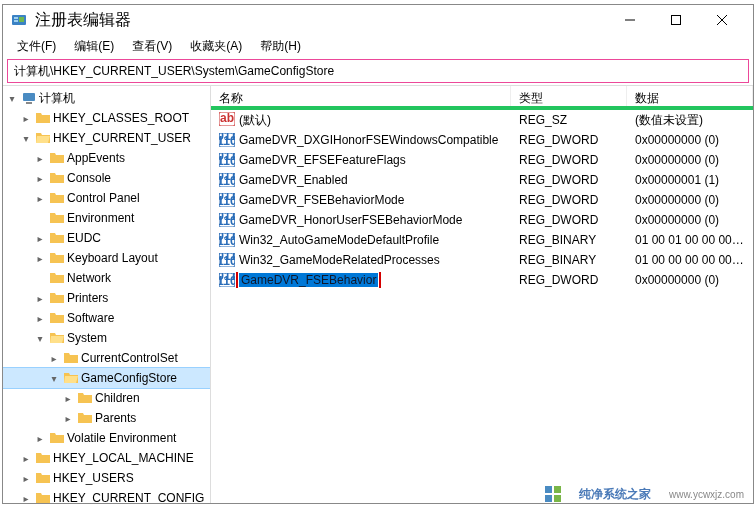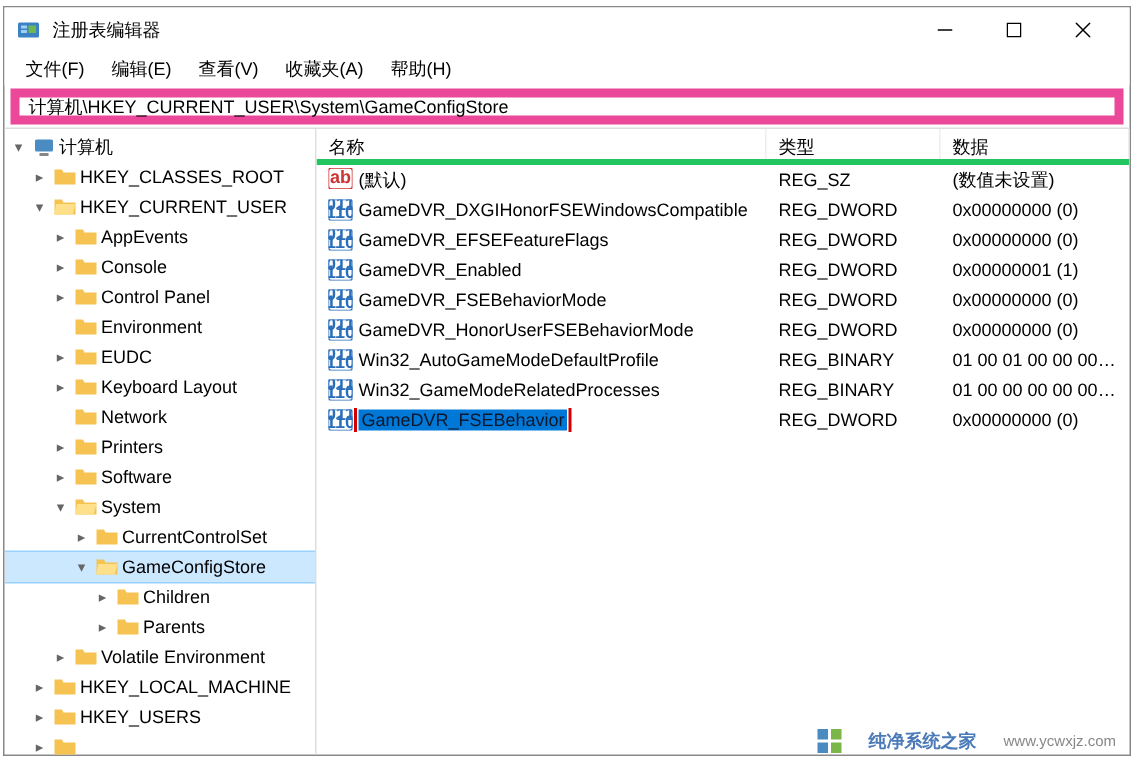--- a/index.html
+++ b/index.html
@@ -1,26 +1,26 @@
 <!DOCTYPE html>
 <html><head>
 <meta charset="utf-8">
 <style>
 *{margin:0;padding:0;box-sizing:border-box;font-family:"Microsoft YaHei","Segoe UI",sans-serif;font-size:12px}
 body{width:756px;height:512px;background:#fff;position:relative;overflow:hidden}
 .window{width:752px;height:500px;border:1px solid #888;background:#fff;position:absolute;top:4px;left:2px}
 .titlebar{height:30px;display:flex;align-items:center;padding:0 8px;background:#fff}
 .app-icon{width:16px;height:16px;margin-right:8px;display:inline-flex}
-.title{flex:1;font-size:12px}
+.title{flex:1;font-size:16px}
 .win-controls{display:flex;gap:0}
 .win-btn{width:46px;height:30px;display:flex;align-items:center;justify-content:center;cursor:pointer}
 .win-btn svg{width:10px;height:10px}
 .menubar{height:22px;display:flex;align-items:flex-end;padding:0 6px;gap:2px;background:#fff}
 .menu-item{padding:2px 8px;cursor:pointer}
-.addressbar{height:24px;border:6px solid #ec4899;margin:2px 4px;padding:2px 6px;display:flex;align-items:center;background:#fff}
+.addressbar{height:24px;border:1px solid #ec4899;margin:2px 4px;padding:2px 6px;display:flex;align-items:center;background:#fff}
 .content{display:flex;height:calc(100% - 80px);border-top:1px solid #ddd}
 .tree{width:208px;border-right:1px solid #ddd;overflow:auto;padding:2px 0}
 .node{display:flex;align-items:center;height:20px;padding-left:4px;white-space:nowrap;cursor:pointer}
 .node.sel{background:#cce8ff;outline:1px solid #99d1ff}
 .chev{width:14px;text-align:center;color:#666;font-size:10px}
 .chev.open::before{content:"▾"}
 .chev.closed::before{content:"▸"}
 .chev.none::before{content:""}
 .ficon{width:16px;height:16px;margin:0 2px;display:inline-flex;align-items:center;justify-content:center}
 .list{flex:1;overflow:auto}
@@ -271,20 +271,21 @@
           </span>
           <span>HKEY_USERS</span>
         </div>
       <div class="node" style="padding-left:16px">
           <span class="chev closed"></span>
           <span class="ficon">
             <svg viewBox="0 0 16 16">
               <path d="M1 3h5l1 2h8v8H1z" fill="#f6c352"></path>
             </svg>
           </span>
+          <span>HKEY_CURRENT_CONFIG</span>
         </div>
     </div>
 
     <div class="list">
       <div class="hdr">
         <div class="c-name">名称</div>
         <div class="c-type">类型</div>
         <div class="c-data">数据</div>
       </div>
       <div class="rows" id="rows">

